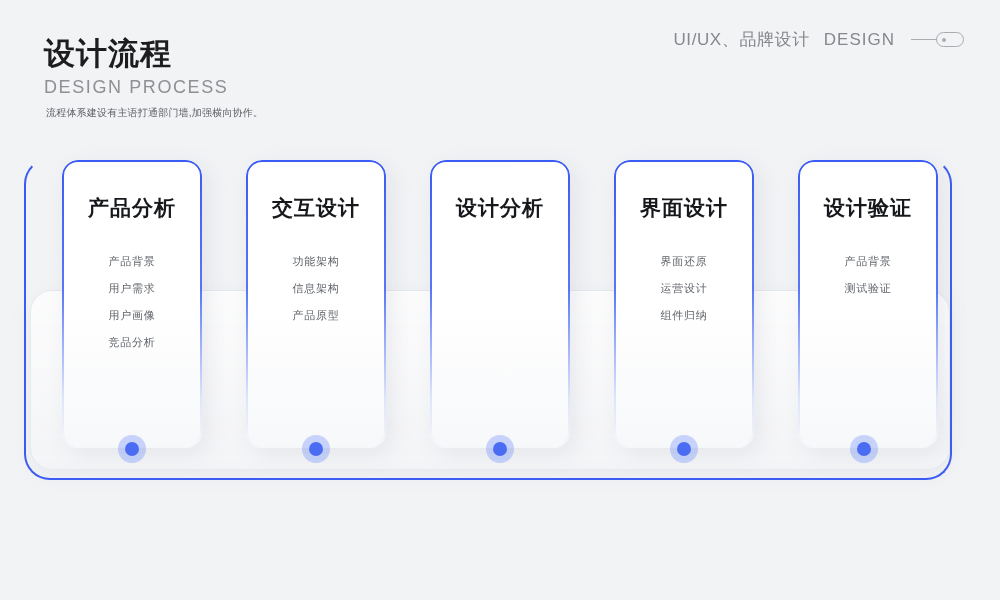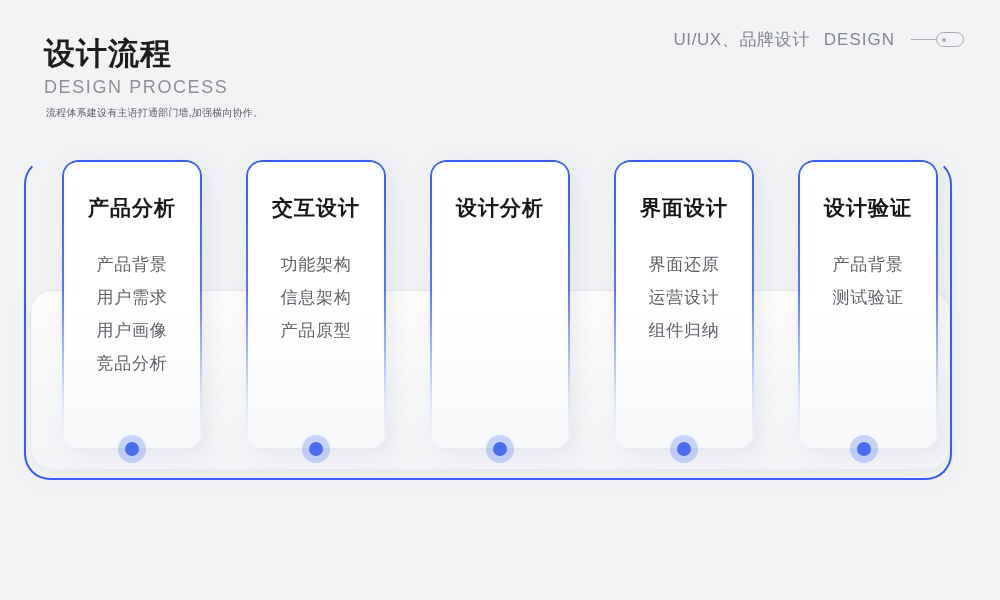--- a/index.html
+++ b/index.html
@@ -191,21 +191,21 @@
 
   .card-items {
     margin-top: 34px;
     display: flex;
     flex-direction: column;
     gap: 16px;
     align-items: center;
   }
 
   .card-item {
-    font-size: 17px;
+    font-size: 11px;
     color: #5f6369;
     letter-spacing: 0.8px;
     line-height: 1;
   }
 
   
   .dots-layer {
     position: absolute;
     left: 0; top: 0;
     width: 1000px; height: 360px;

